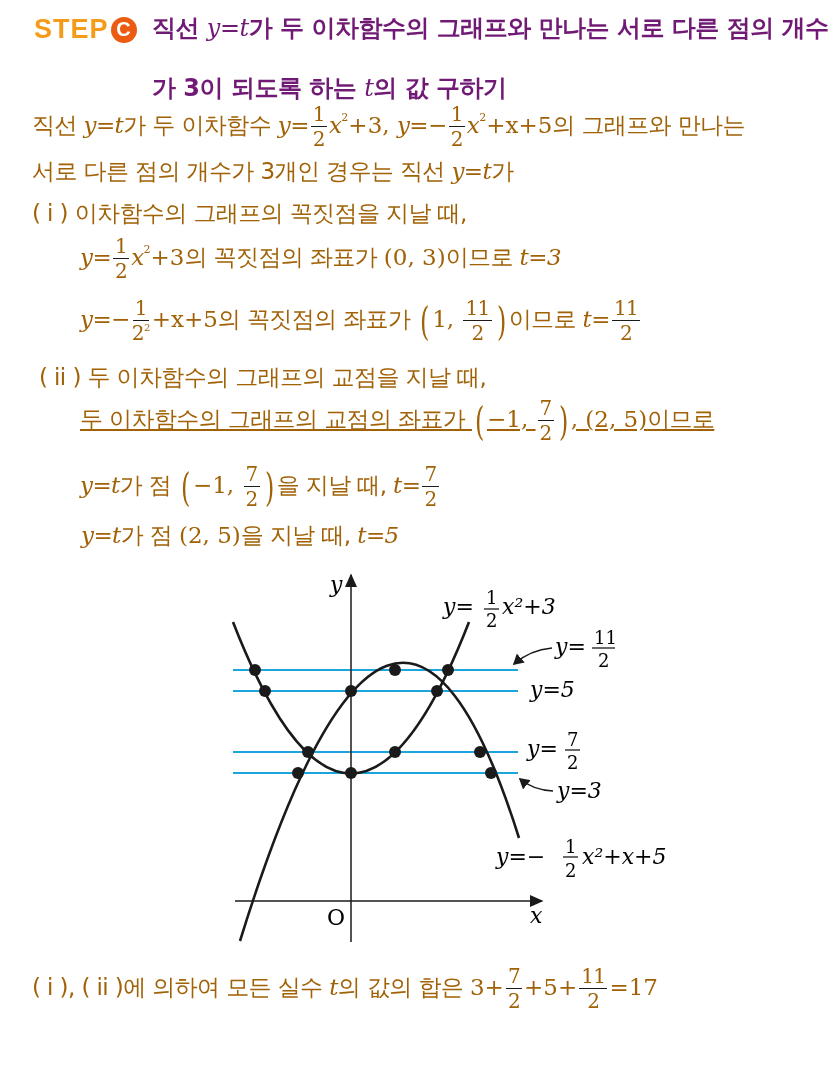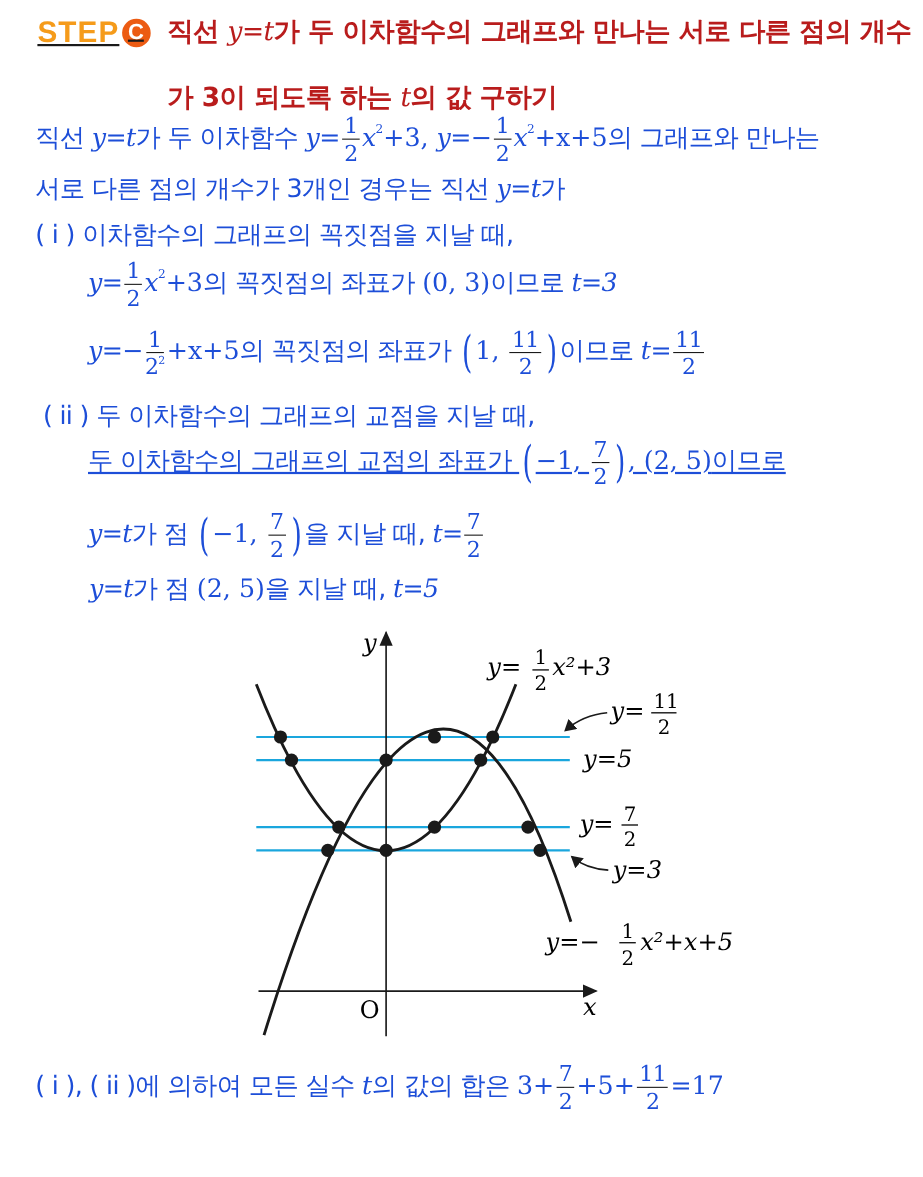--- a/index.html
+++ b/index.html
@@ -1,26 +1,26 @@
 <!DOCTYPE html>
 <html><head>
 <meta charset="utf-8">
 <style>
   html, body { margin: 0; padding: 0; }
   body {
     width: 839px; height: 1070px; background: #ffffff; position: relative; overflow: hidden;
     font-family: "DejaVu Sans", "Liberation Sans", sans-serif; color: #1a1a1a;
   }
   .abs { position: absolute; white-space: nowrap; }
-  .step-badge { left: 34px; top: 14px; display: flex; align-items: center; text-decoration: underline; }
+  .step-badge { left: 34px; top: 14px; display: flex; align-items: center; }
   .step-text { font-family: "Liberation Sans", sans-serif; font-weight: bold; font-size: 27px; color: #f59b1a; letter-spacing: 1px; }
   .step-circle { width: 26px; height: 26px; border-radius: 50%; background: #ec5b12; color: #fff;
     font-family: "Liberation Sans", sans-serif; font-weight: bold; font-size: 20px; display: flex; align-items: center; justify-content: center; margin-left: 2px; }
-  .title { font-weight: bold; font-size: 24px; color: #b91c1c; letter-spacing: -0.5px; }
-  .body-text { font-size: 23px; letter-spacing: -0.6px; color: #1d4ed8; }
+  .title { font-weight: bold; font-size: 24px; color: #701a75; letter-spacing: -0.5px; }
+  .body-text { font-size: 23px; letter-spacing: -0.6px; color: #a16207; }
   .m { font-family: "DejaVu Serif", "Liberation Serif", serif; letter-spacing: 0; }
   .mi { font-family: "DejaVu Serif", "Liberation Serif", serif; font-style: italic; }
   .frac { display: inline-flex; flex-direction: column; align-items: center; vertical-align: middle;
     font-family: "DejaVu Serif", "Liberation Serif", serif; font-size: 20px; line-height: 1; margin: 0 2px; }
   .frac .num { padding: 0 2px 2px; border-bottom: 1.5px solid #1a1a1a; }
   .frac .den { padding-top: 2px; }
   .sup { font-size: 11px; vertical-align: 12px; }
   .paren-big { font-family: "DejaVu Serif", "Liberation Serif", serif; font-size: 40px; font-weight: 200; vertical-align: middle; line-height: 1; transform: scaleX(0.6); display: inline-block; }
   svg text { font-family: "DejaVu Serif", "Liberation Serif", serif; }
 </style>

